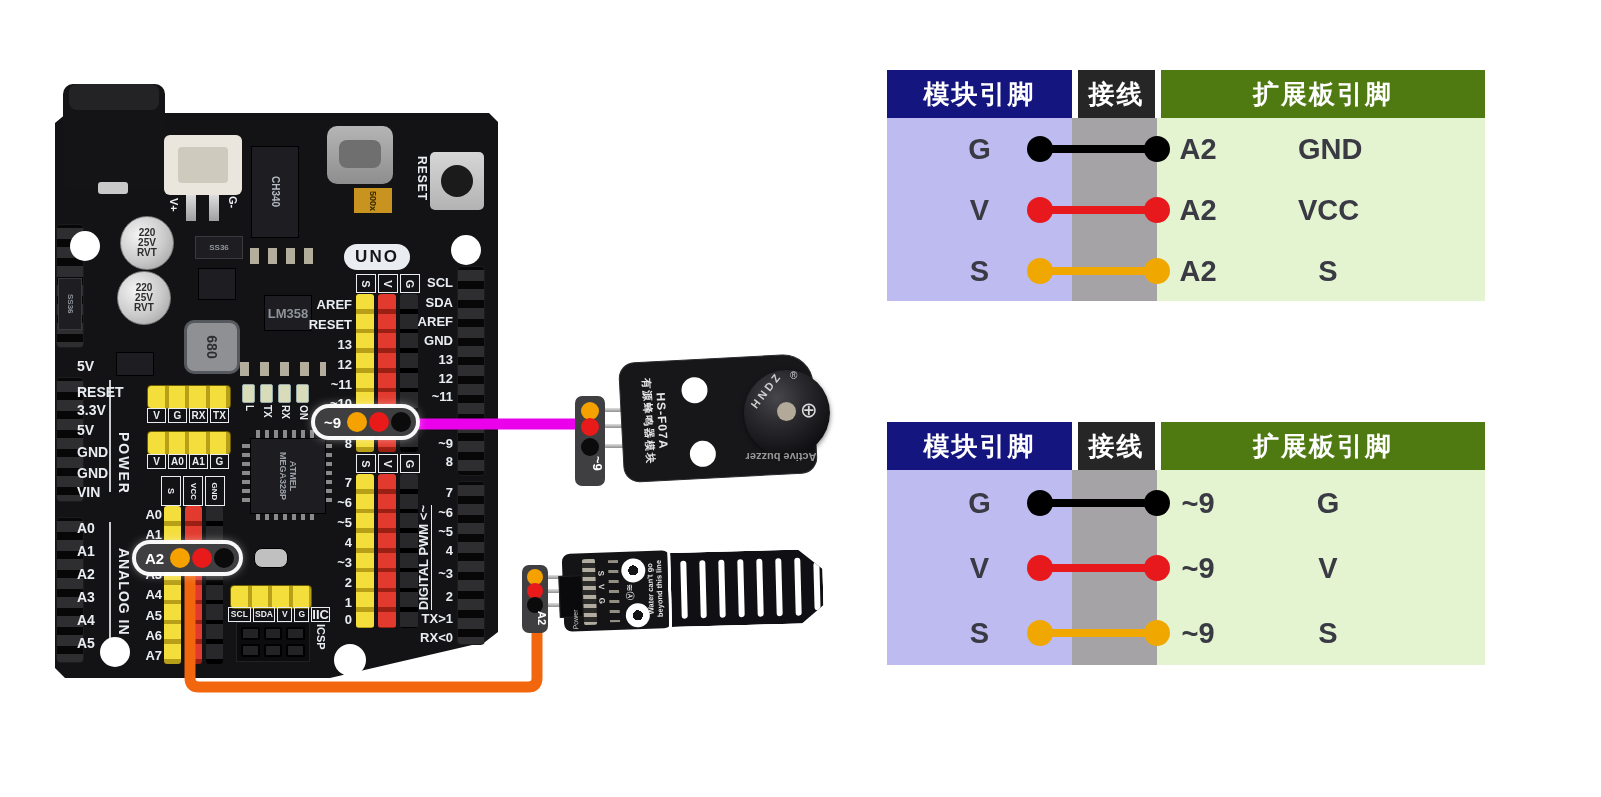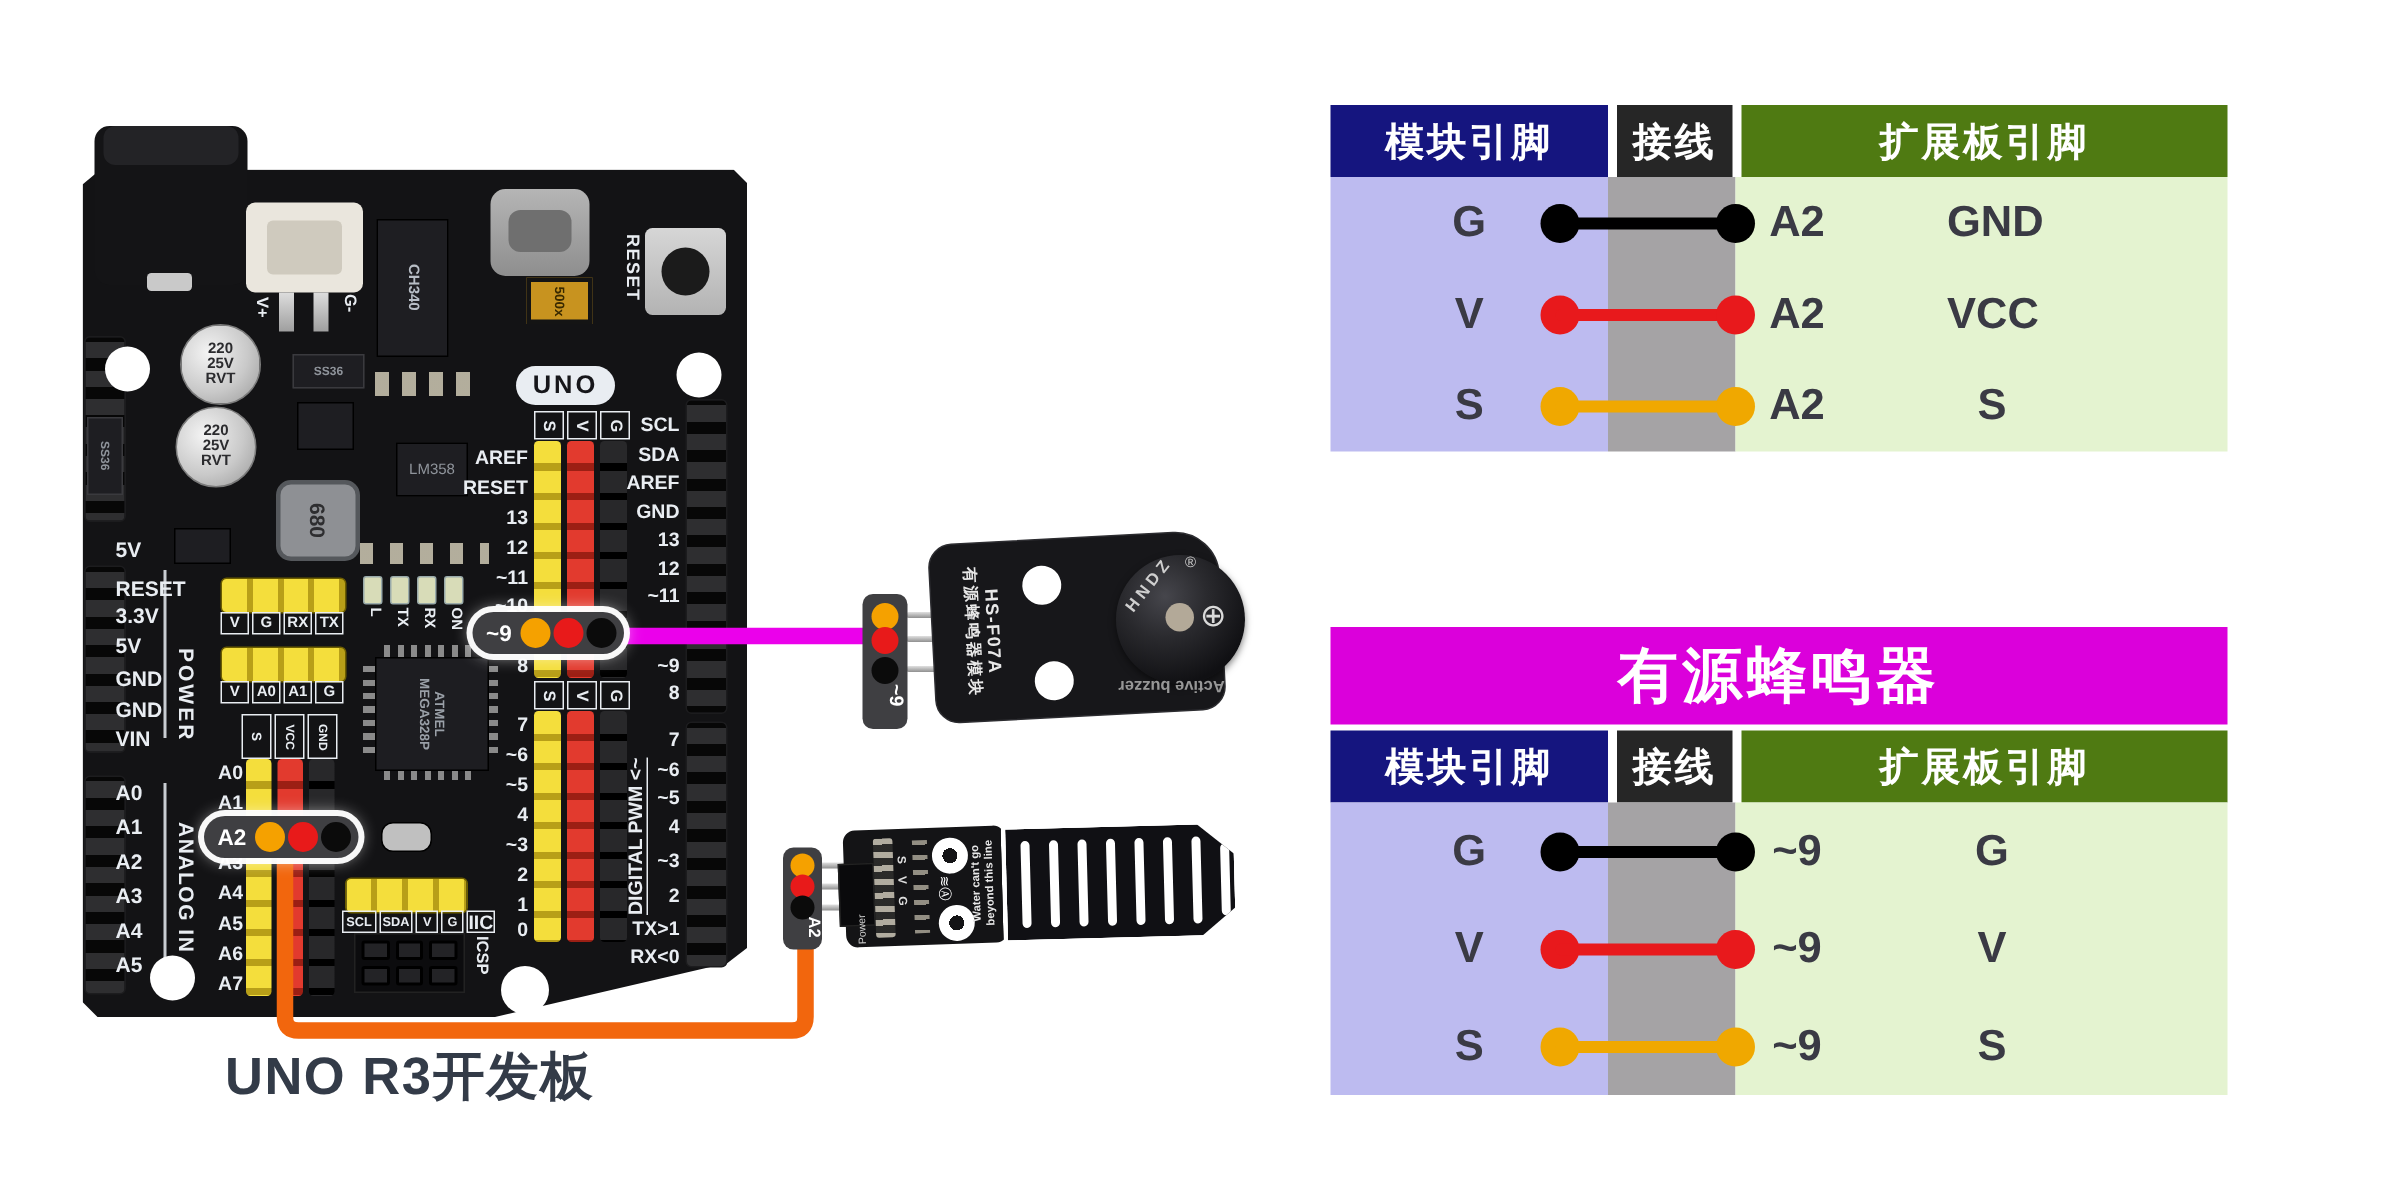--- a/index.html
+++ b/index.html
@@ -133,21 +133,21 @@
   <div class="chip" style="left:58px;top:278px;width:22px;height:50px;border:1px solid #3a3a3e;display:flex;align-items:center;justify-content:center">
     <span class="vt" style="font-size:8px;color:#8f949b;font-weight:700">SS36</span>
   </div>
 
   <div class="abs" style="left:184px;top:320px;width:56px;height:54px;background:#8e9094;border:3px solid #55585c;border-radius:10px;box-sizing:border-box;z-index:11;display:flex;align-items:center;justify-content:center">
     <span style="transform:rotate(90deg);font-size:14px;font-weight:700;color:#2e2e30">680</span>
   </div>
 
   <div class="chip" style="left:198px;top:268px;width:36px;height:30px"></div>
   <div class="chip" style="left:264px;top:295px;width:46px;height:34px;display:flex;align-items:center;justify-content:center">
-    <span style="font-size:10px;color:#8f949b;font-weight:400">LM358</span>
+    <span style="font-size:13px;color:#8f949b;font-weight:700">LM358</span>
   </div>
   <div class="chip" style="left:116px;top:352px;width:36px;height:22px"></div>
   <div class="chip" style="left:254px;top:548px;width:32px;height:18px;background:#c0c0c0;border-radius:8px"></div>
 
   <div class="abs" style="left:250px;top:248px;width:70px;height:16px;background:repeating-linear-gradient(90deg,#cfc9b4 0 9px,transparent 9px 18px);z-index:11;opacity:.85"></div>
   <div class="abs" style="left:240px;top:362px;width:86px;height:14px;background:repeating-linear-gradient(90deg,#cfc9b4 0 9px,transparent 9px 20px);z-index:11;opacity:.85"></div>
 
   <div class="led" style="left:242px;top:384px"></div>
   <div class="led" style="left:260px;top:384px"></div>
   <div class="led" style="left:278px;top:384px"></div>
@@ -381,21 +381,20 @@
       <i class="stripe" style="left:29px"></i>
       <i class="stripe" style="left:48px"></i>
       <i class="stripe" style="left:67px"></i>
       <i class="stripe" style="left:86px"></i>
       <i class="stripe" style="left:105px"></i>
       <i class="stripe" style="left:124px"></i>
       <i class="stripe" style="left:143px;height:48px;top:13px"></i>
     </div>
   </div>
 
-  <div class="caption">UNO R3开发板</div>
 
   <div class="wtable" style="top:67px">
     <div class="wt-cols" style="margin-top:3px">
       <div class="wc c1" style="background: rgb(21, 21, 127);">模块引脚</div>
       <div class="wc c2" style="background: rgb(38, 38, 38);">接线</div>
       <div class="wc c3" style="background: rgb(79, 122, 18);">扩展板引脚</div>
     </div>
     <div class="wt-body" style="height:183px">
       <div class="bg b1" style="background: rgb(189, 187, 240);"></div>
       <div class="bg b2" style="background: rgb(165, 163, 165);"></div>
@@ -427,21 +426,20 @@
             <i class="line"></i>
             <i class="dot dr"></i>
           </span>
         <span class="rp r1">A2</span>
         <span class="rp r2">S</span>
       </div>
     </div>
   </div>
 
   <div class="wtable" style="top:418px">
-    <div class="wt-title" style="height: 65px; font-size: 40px; background: rgb(219, 0, 219);">有源蜂鸣器</div>
     <div class="wt-cols" style="margin-top:4px">
       <div class="wc c1" style="background: rgb(21, 21, 127);">模块引脚</div>
       <div class="wc c2" style="background: rgb(38, 38, 38);">接线</div>
       <div class="wc c3" style="background: rgb(79, 122, 18);">扩展板引脚</div>
     </div>
     <div class="wt-body" style="height:195px">
       <div class="bg b1" style="background: rgb(189, 187, 240);"></div>
       <div class="bg b2" style="background: rgb(165, 163, 165);"></div>
       <div class="bg b3" style="background: rgb(228, 243, 208);"></div>
       <div class="wrow" style="height:65px">

